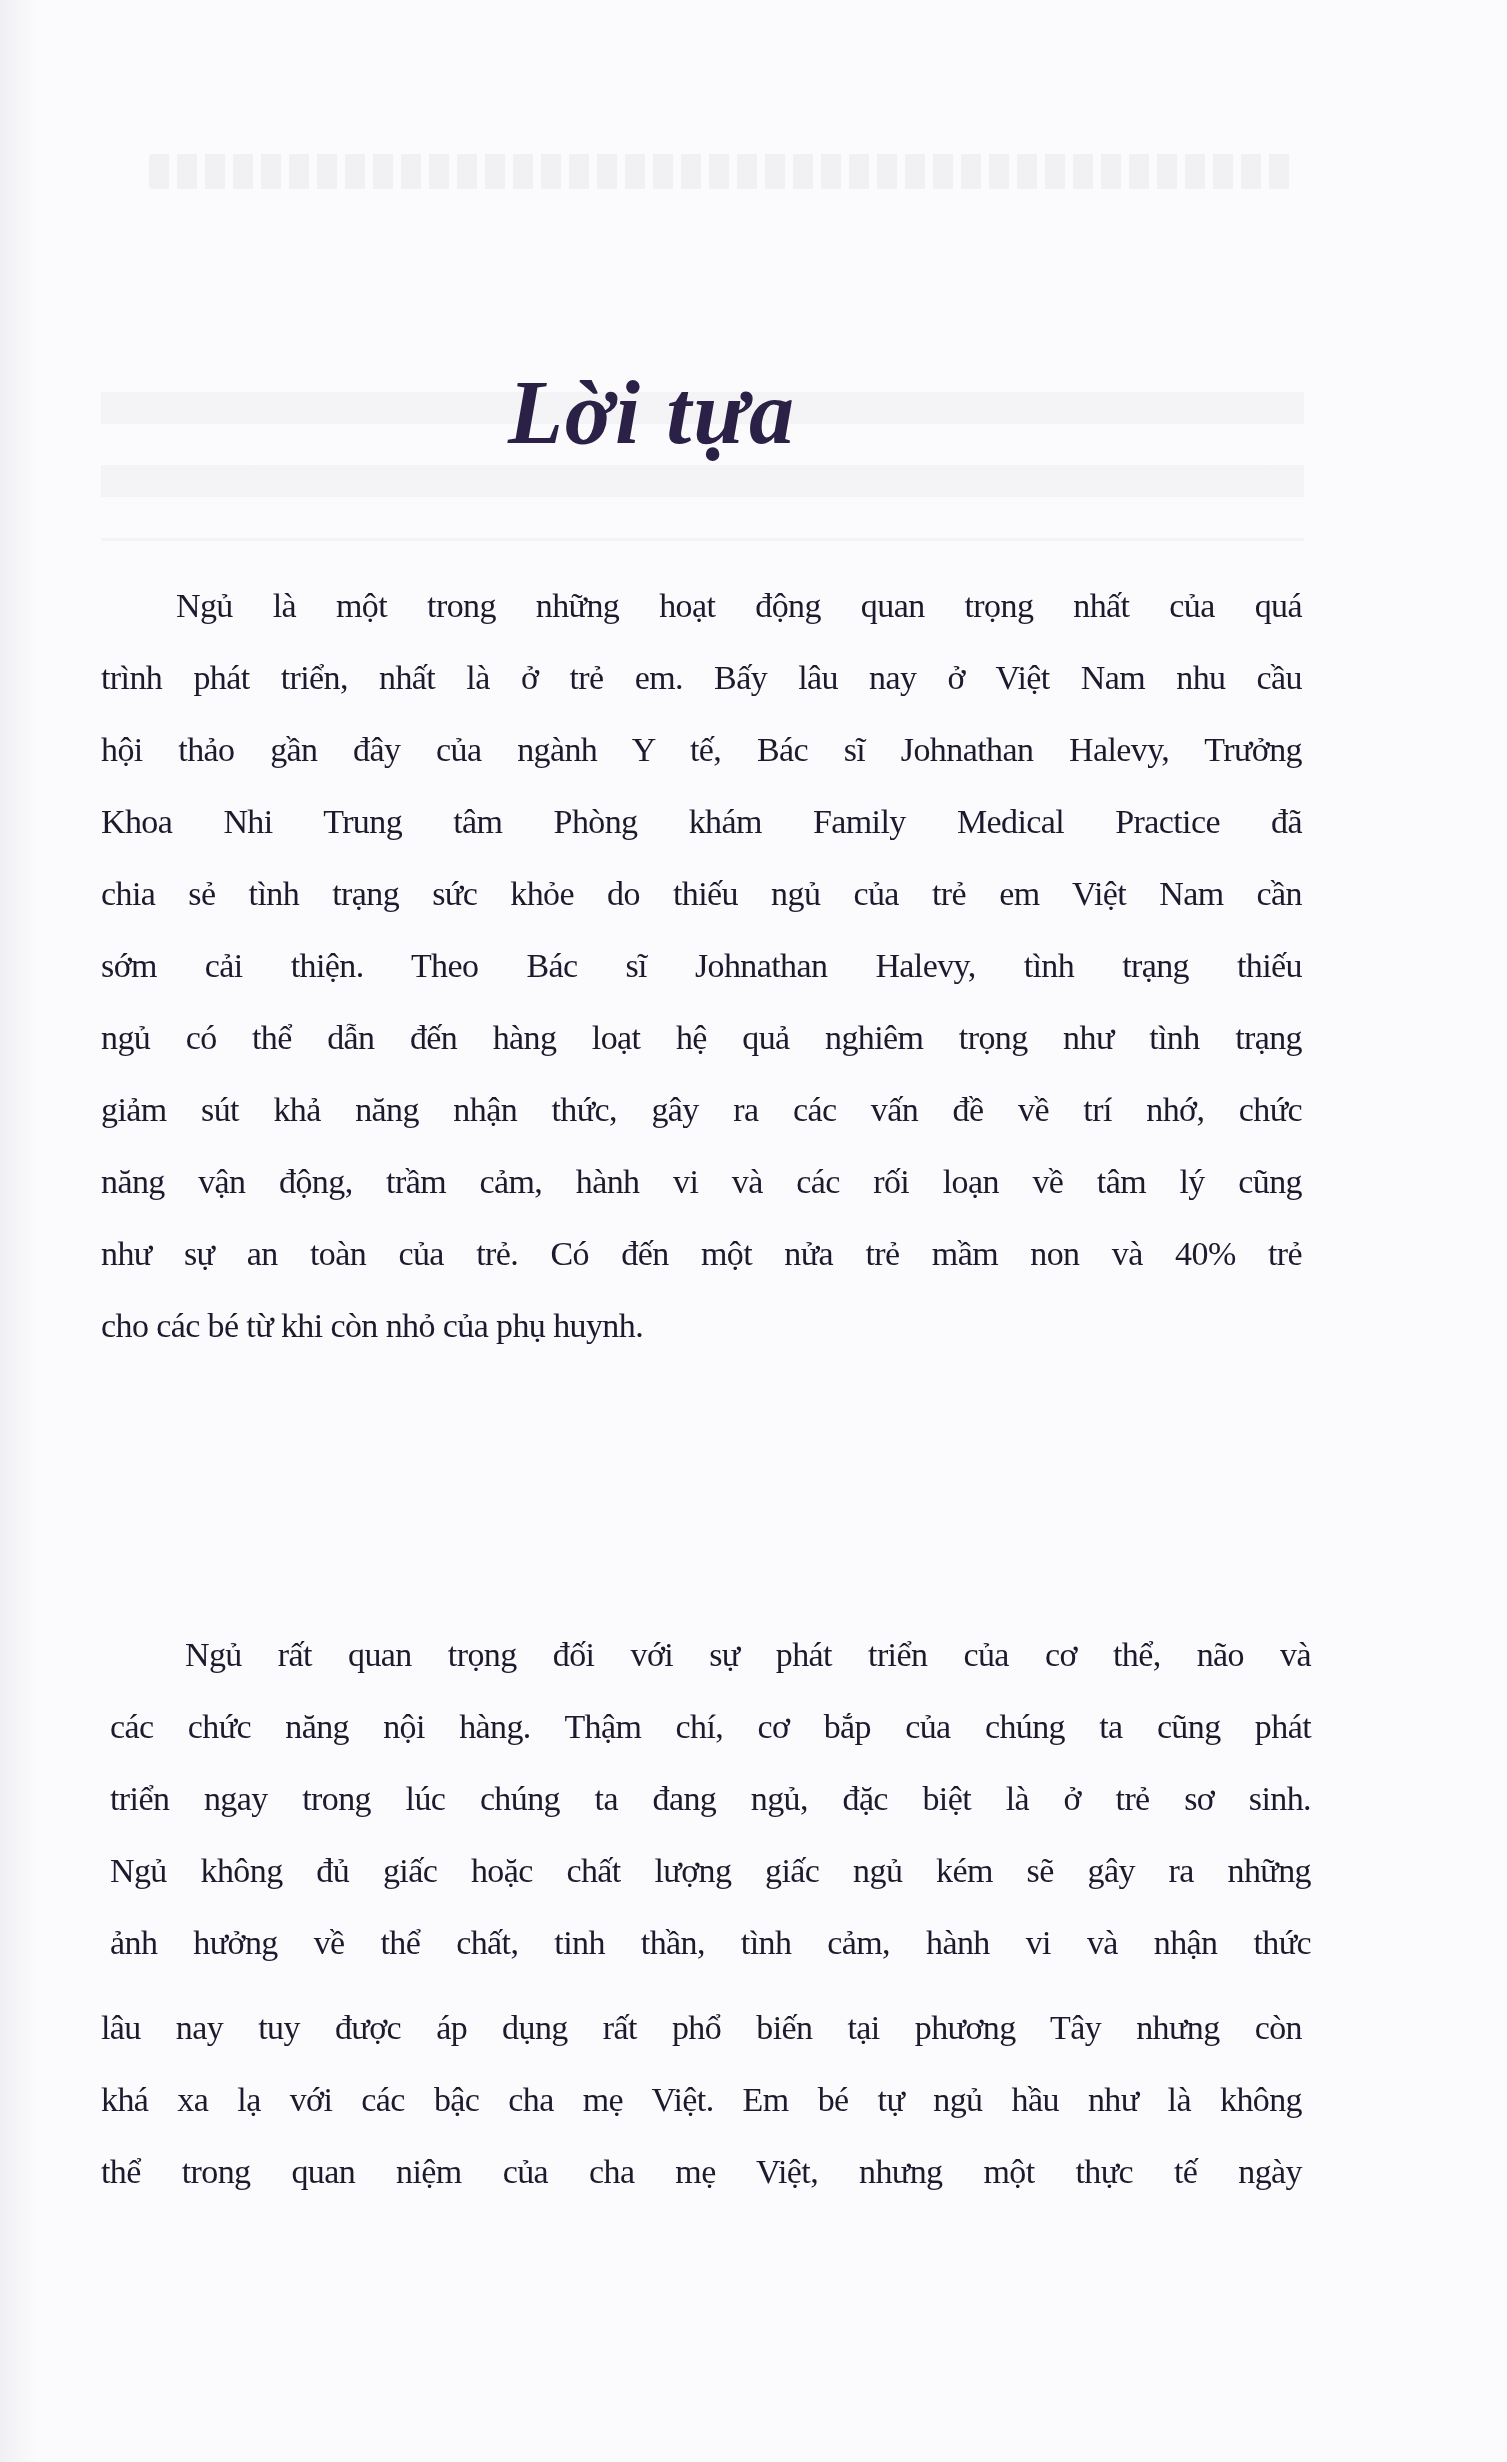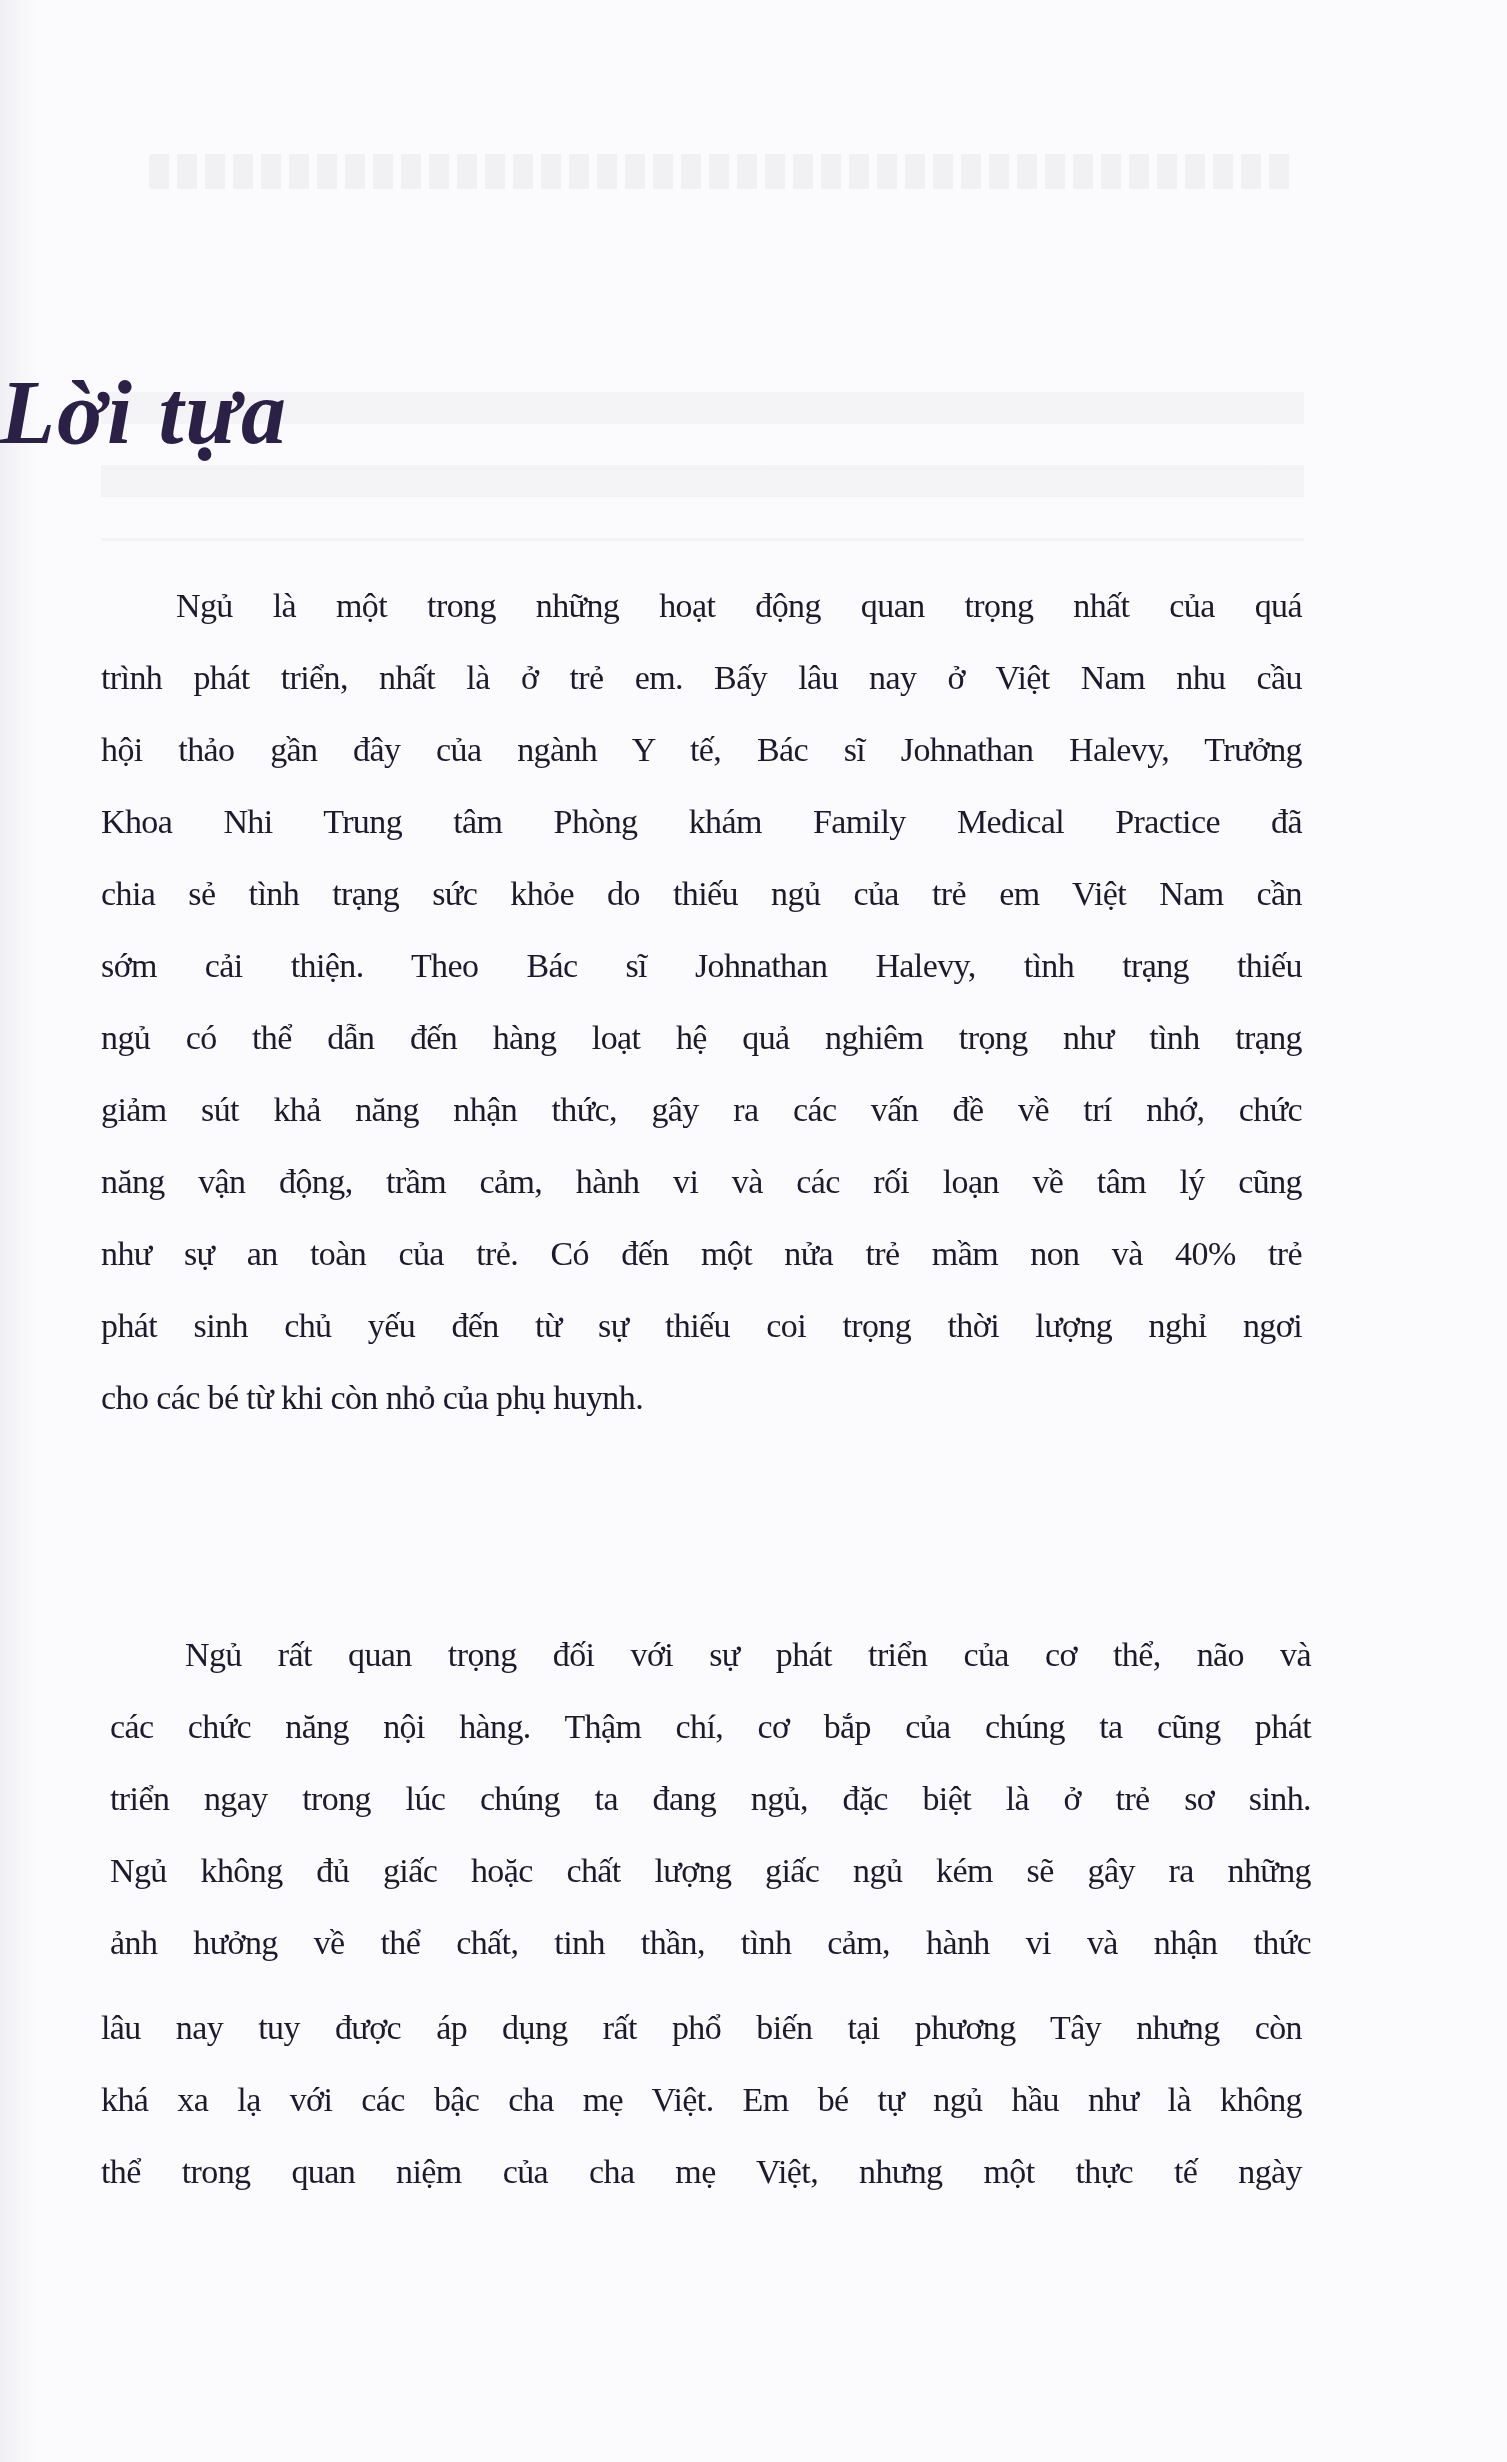--- a/index.html
+++ b/index.html
@@ -40,21 +40,21 @@
       left: 101px;
       width: 1203px;
       opacity: 0.035;
       background: repeating-linear-gradient(to bottom, #2a2840 0 32px, transparent 32px 73px);
     }
     .title {
       position: absolute;
       left: 0;
       top: 287px;
       width: 1304px;
-      text-align: left;
+      text-align: center;
       font-family: "Liberation Serif", "DejaVu Serif", serif;
       font-style: italic;
       font-size: 90px;
       line-height: 131px;
       color: #2b2146;
       letter-spacing: 1.9px;
     }
     .text-block {
       position: absolute;
       left: 101px;
@@ -92,21 +92,20 @@
     <span class="line indent">Ngủ là một trong những hoạt động quan trọng nhất của quá</span>
     <span class="line">trình phát triển, nhất là ở trẻ em. Bấy lâu nay ở Việt Nam nhu cầu</span>
     <span class="line">hội thảo gần đây của ngành Y tế, Bác sĩ Johnathan Halevy, Trưởng</span>
     <span class="line">Khoa Nhi  Trung tâm Phòng khám Family Medical Practice đã</span>
     <span class="line">chia sẻ tình trạng sức khỏe do thiếu ngủ của trẻ em Việt Nam cần</span>
     <span class="line">sớm cải thiện. Theo Bác sĩ Johnathan Halevy, tình trạng thiếu</span>
     <span class="line">ngủ có thể dẫn đến hàng loạt hệ quả nghiêm trọng như tình trạng</span>
     <span class="line">giảm sút khả năng nhận thức, gây ra các vấn đề về trí nhớ, chức</span>
     <span class="line">năng vận động, trầm cảm, hành vi và các rối loạn về tâm lý cũng</span>
     <span class="line">như sự an toàn của trẻ. Có đến một nửa trẻ mầm non và 40% trẻ</span>
-    <span class="line">phát sinh chủ yếu đến từ sự thiếu coi trọng thời lượng nghỉ ngơi</span>
     <span class="line last">cho các bé từ khi còn nhỏ của phụ huynh.</span>
   </div>
 
   <div class="text-block" style="top:1619px;margin-left:9px;">
     <span class="line indent">Ngủ rất quan trọng đối với sự phát triển của cơ thể, não và</span>
     <span class="line">các chức năng nội hàng. Thậm chí, cơ bắp của chúng ta cũng phát</span>
     <span class="line">triển ngay trong lúc chúng ta đang ngủ, đặc biệt là ở trẻ sơ sinh.</span>
     <span class="line">Ngủ không đủ giấc hoặc chất lượng giấc ngủ kém sẽ gây ra những</span>
     <span class="line">ảnh hưởng về thể chất, tinh thần, tình cảm, hành vi và nhận thức</span>
   </div>

